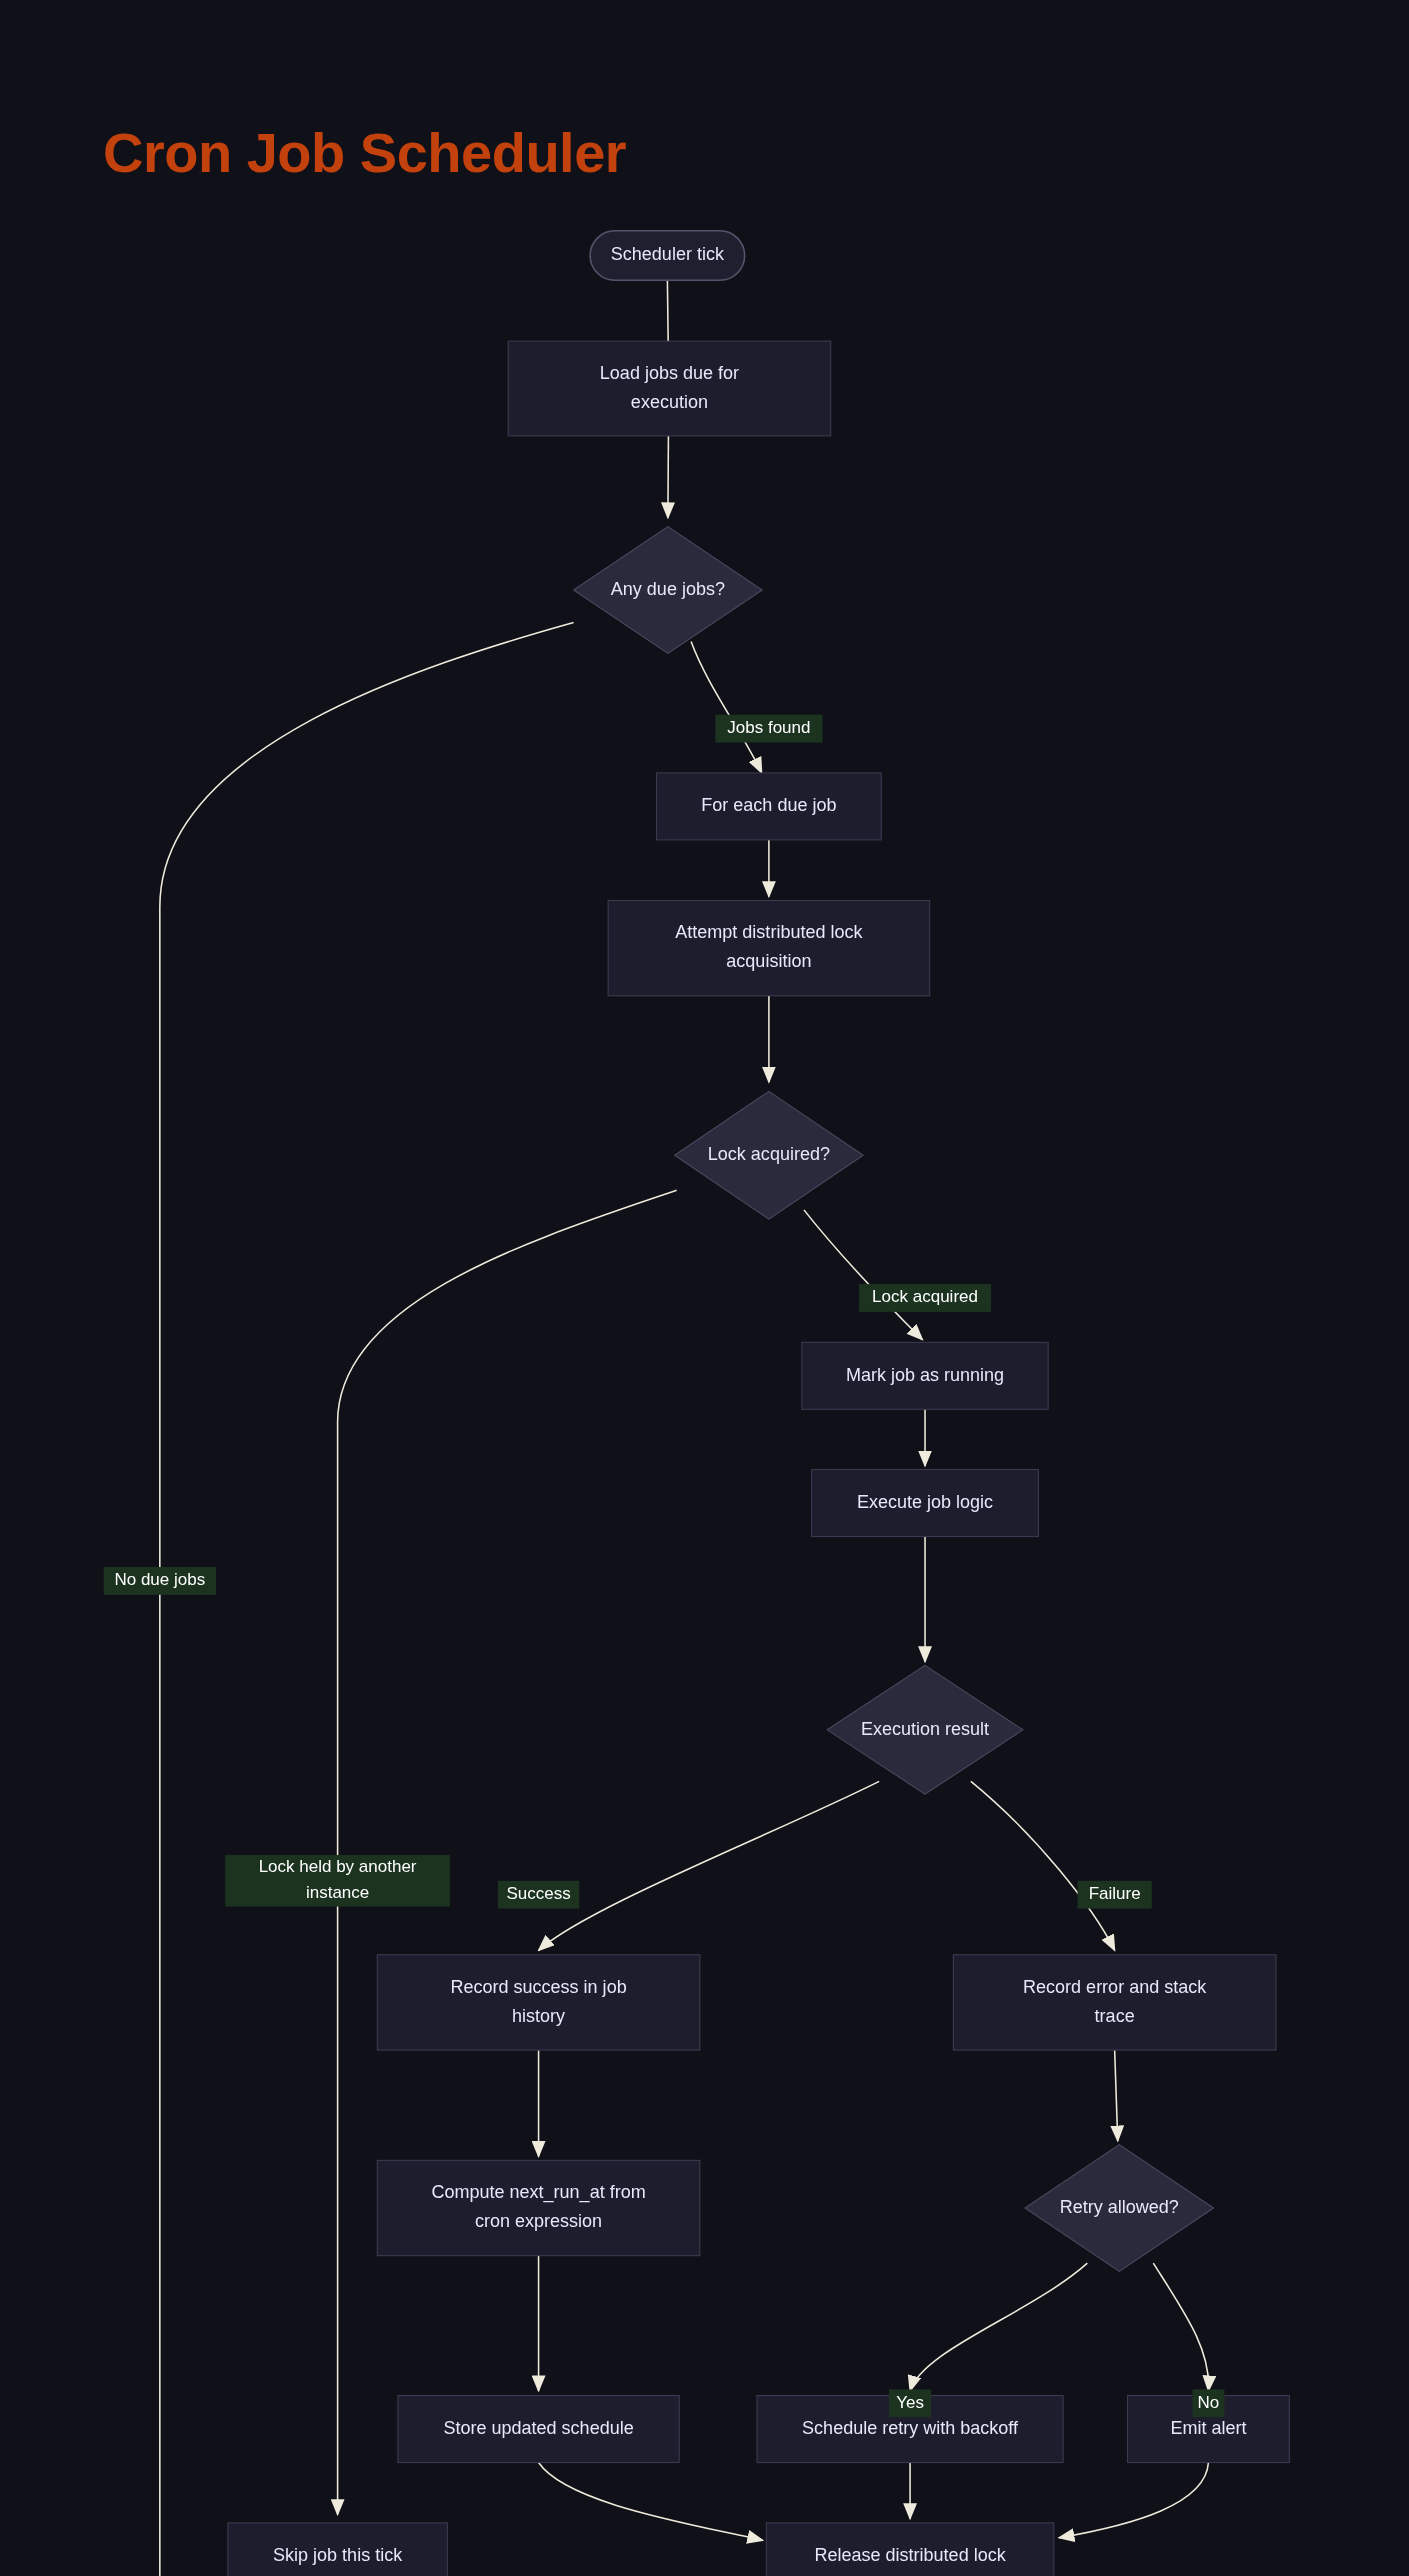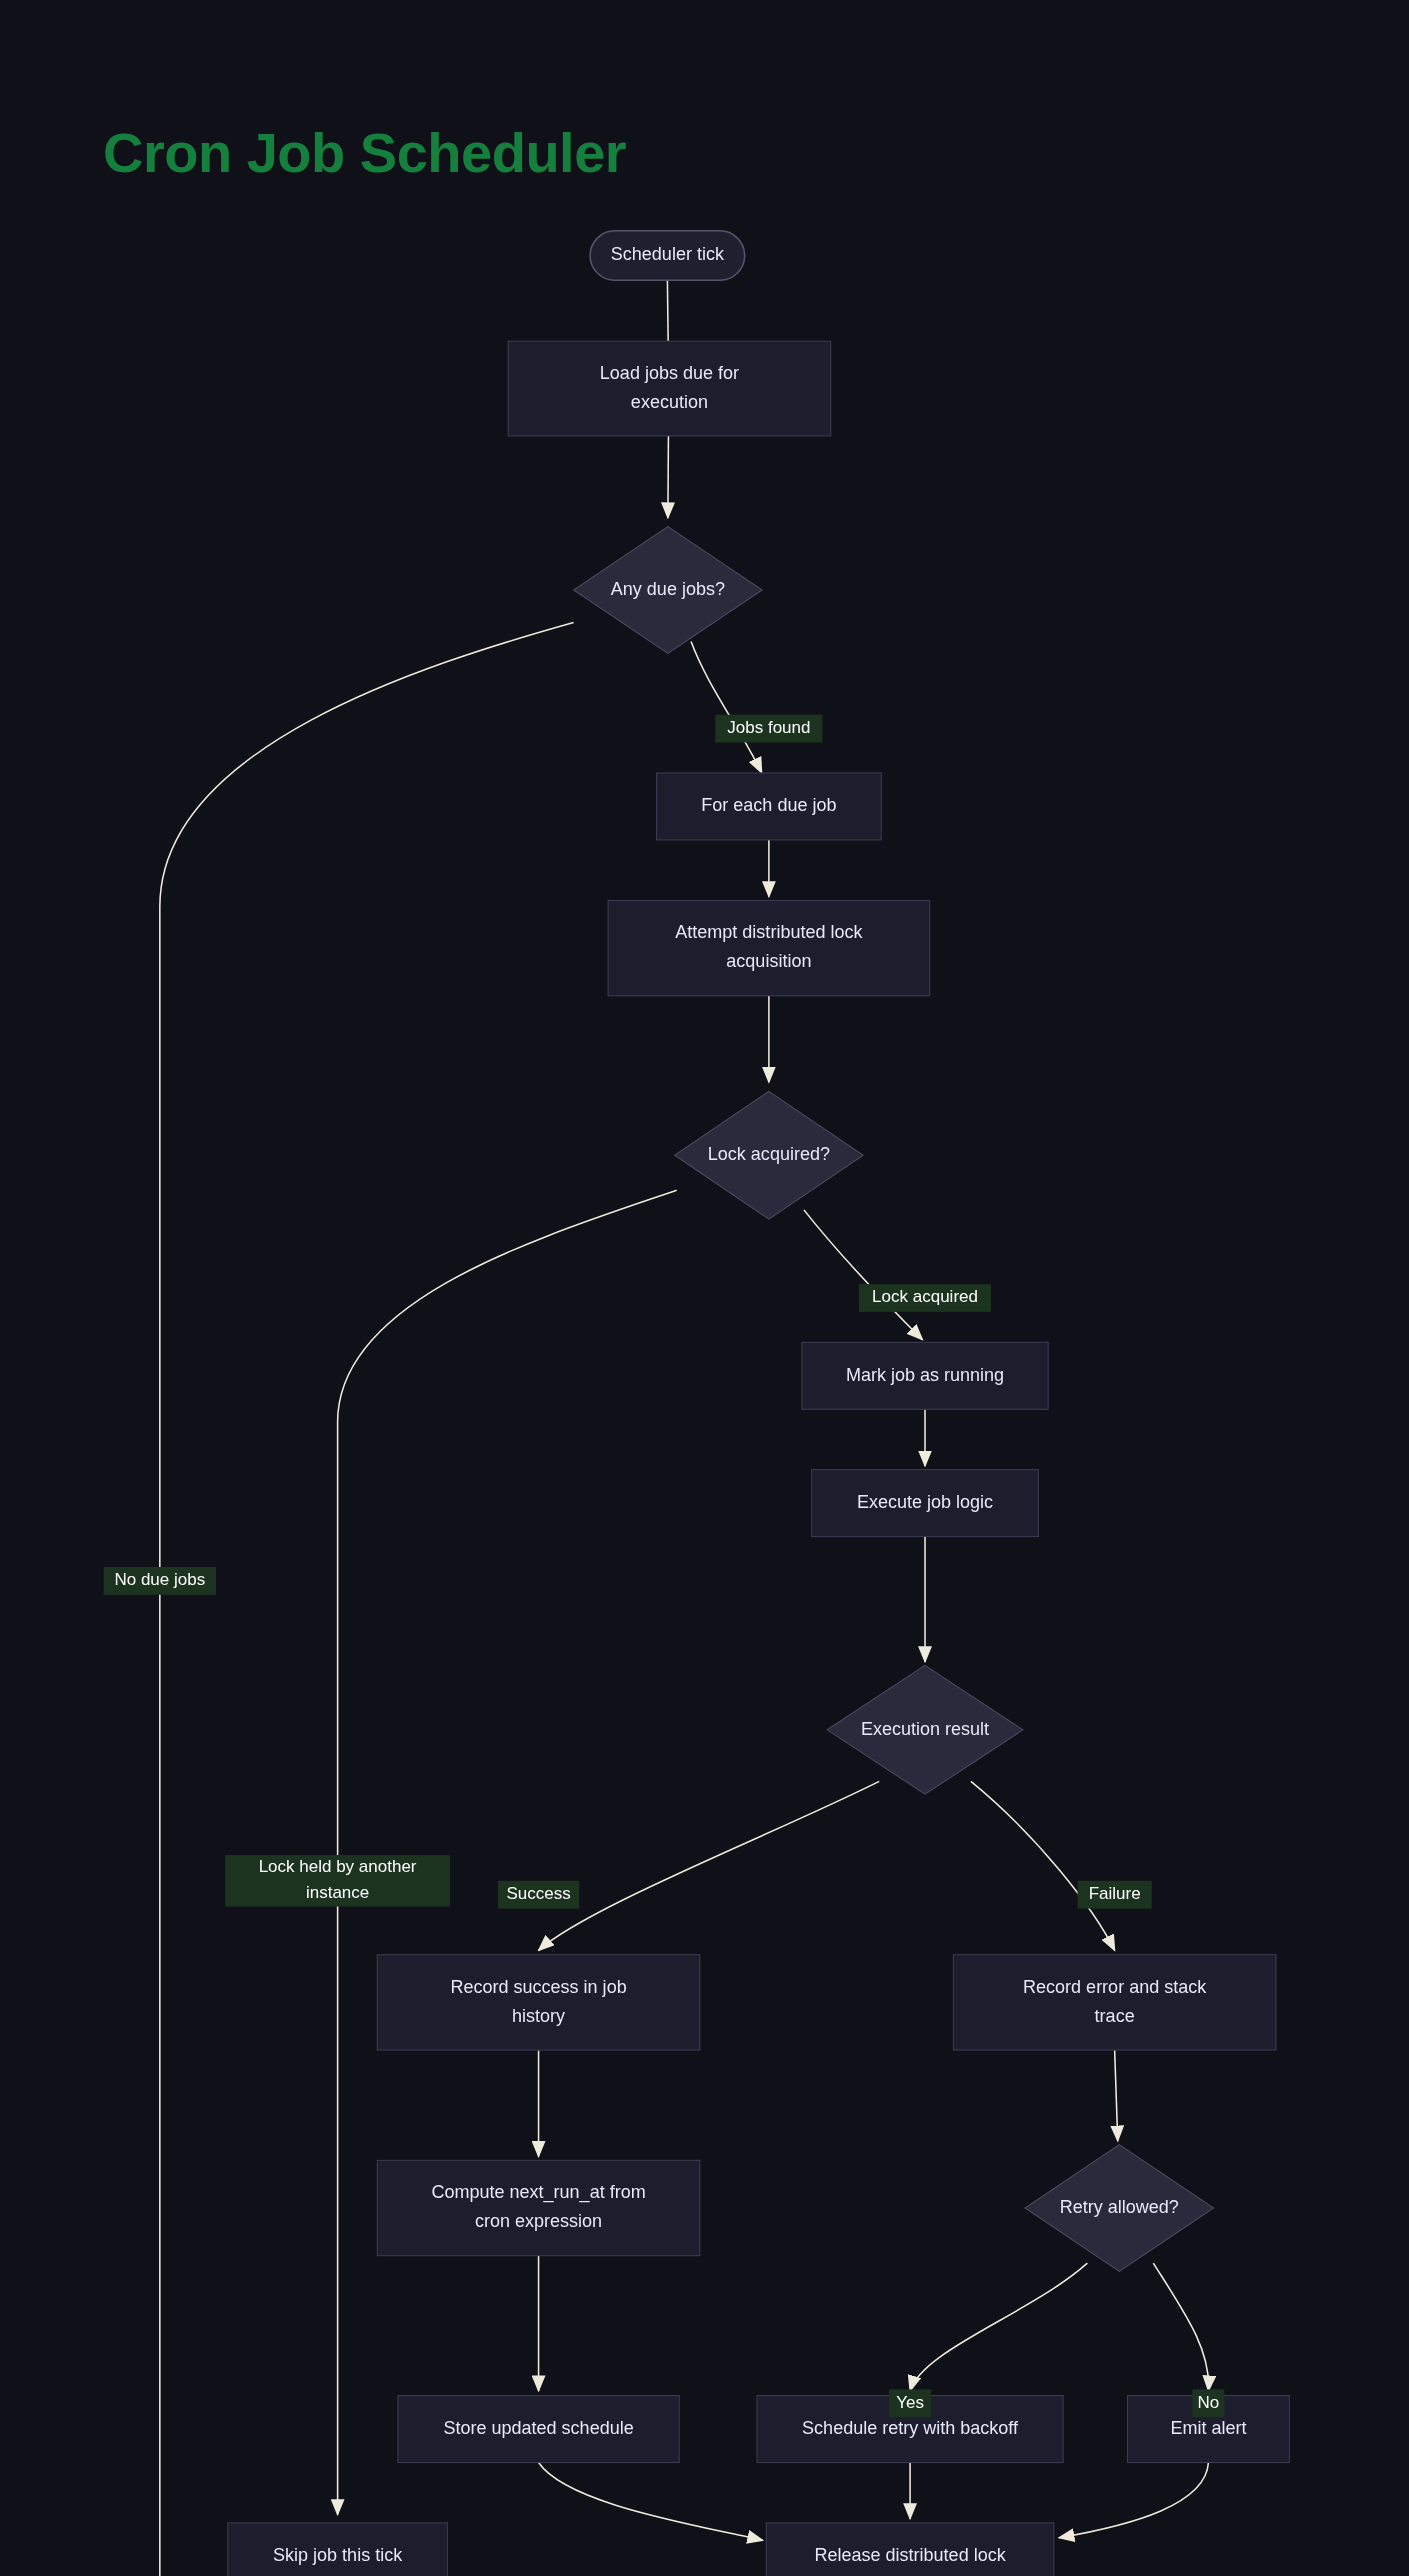--- a/index.html
+++ b/index.html
@@ -21,21 +21,21 @@
     height: 2882px;
   }
   .page-title {
     position: absolute;
     left: 103px;
     top: 82px;
     font-family: "Liberation Sans", sans-serif;
     font-weight: bold;
     font-size: 56px;
     letter-spacing: -0.5px;
-    color: #15803d;
+    color: #c2410c;
     white-space: nowrap;
   }
   svg text {
     font-family: "Liberation Sans", sans-serif;
     fill: #E9E7FA;
     font-size: 35px;
     text-anchor: middle;
     dominant-baseline: middle;
   }
   svg text.edge-label-text {

